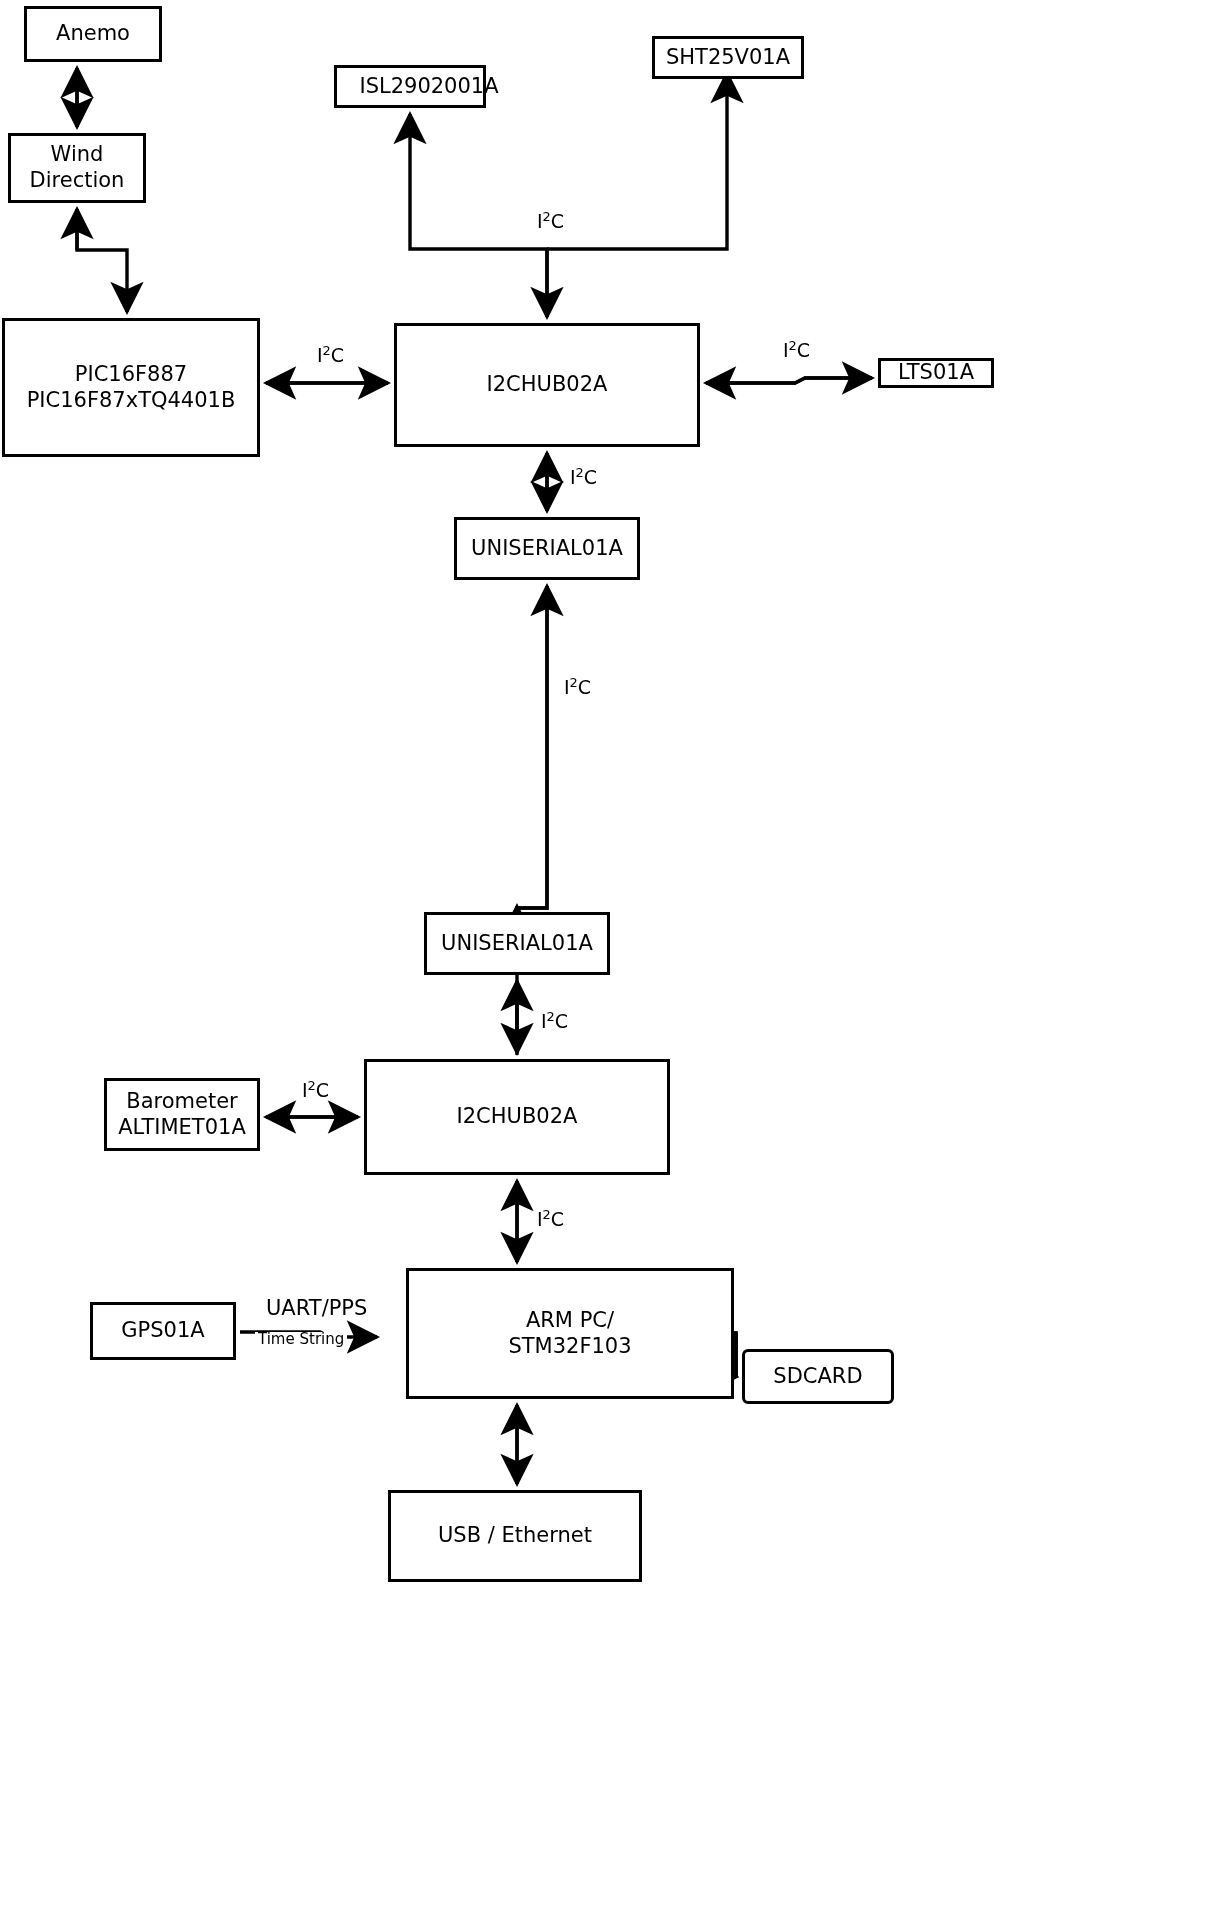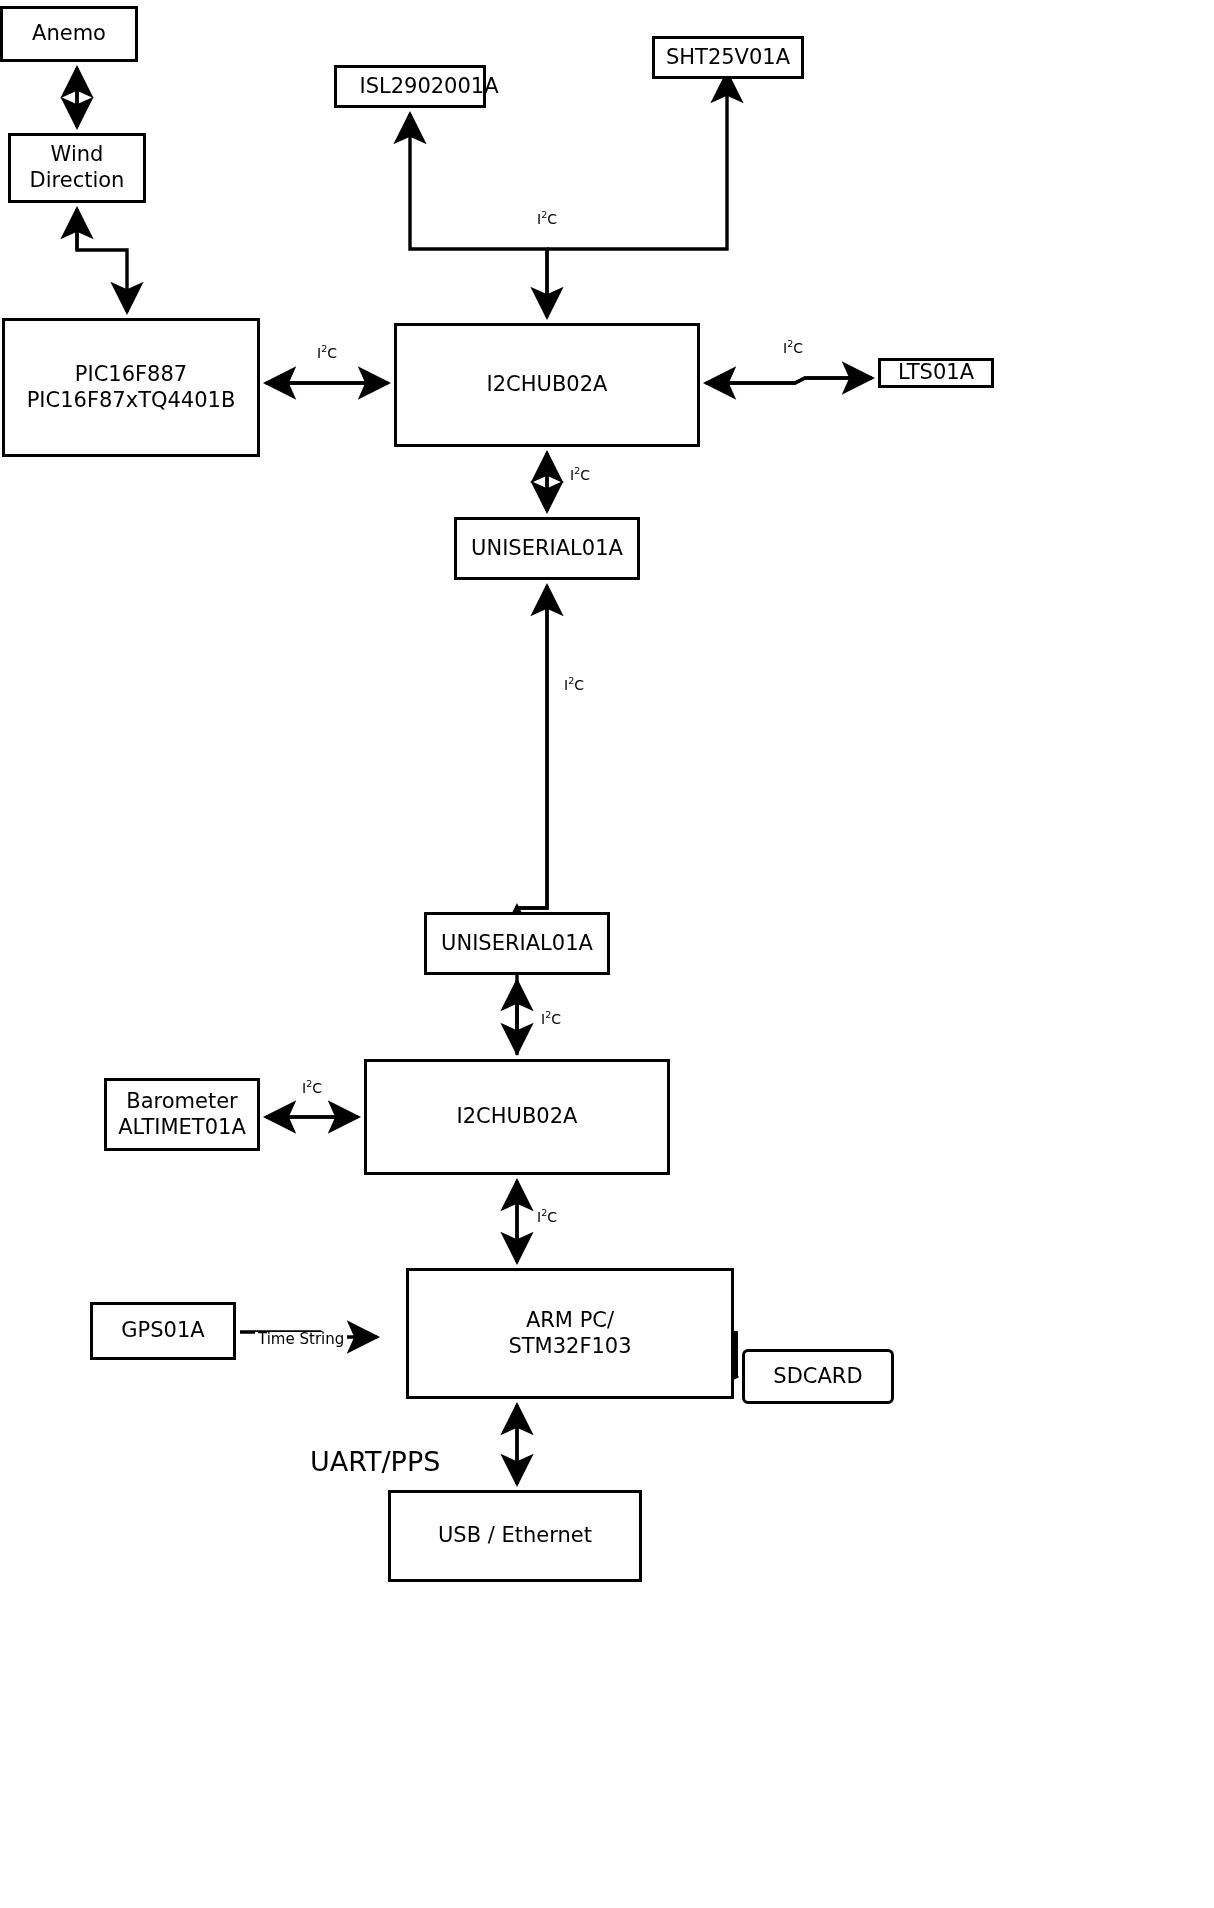--- a/index.html
+++ b/index.html
@@ -35,21 +35,21 @@
     text-align: center;
     color: #000000;
     font-size: 21px;
     line-height: 1.22;
     white-space: pre-line;
     z-index: 3;
   }
   .edge-label {
     position: absolute;
     color: #000000;
-    font-size: 14px;
+    font-size: 19px;
     background: #ffffff;
     padding: 0 3px;
     white-space: nowrap;
     z-index: 4;
     line-height: 1;
   }
   .edge-label sup {
     font-size: 0.68em;
     vertical-align: super;
     line-height: 0;
@@ -108,21 +108,21 @@
       <path d="M661,1333 L736,1333 L736,1377 L736,1377"></path>
       <path d="M700,1377 L736,1377" marker-end="url(#ah)" stroke="none"></path>
       <path d="M736,1333 L736,1377 L736,1377"></path>
       <line x1="700" y1="1377" x2="736" y2="1377" marker-end="url(#ah)"></line>
 
       <line x1="517" y1="1405" x2="517" y2="1484" marker-end="url(#ah)"></line>
       <line x1="517" y1="1484" x2="517" y2="1405" marker-end="url(#ah)"></line>
     </g>
   </svg>
 
-  <div class="node" style="left:0;top:6px;width:138px;height:56px;">Anemo</div>
+  <div class="node" style="left:24px;top:6px;width:138px;height:56px;">Anemo</div>
 
   <div class="node" style="left:8px;top:133px;width:138px;height:70px;">Wind
 Direction</div>
 
   <div class="node" style="left:2px;top:318px;width:258px;height:139px;">PIC16F887
 PIC16F87xTQ4401B</div>
 
   <div class="node" style="left:334px;top:65px;width:152px;height:43px;padding-left:38px;">ISL2902001A</div>
 
   <div class="node" style="left:652px;top:36px;width:152px;height:43px;">SHT25V01A</div>
@@ -160,15 +160,15 @@
   <div class="edge-label" style="left:561px;top:678px;"><span>I</span><sup>2</sup><span>C</span></div>
 
   <div class="edge-label" style="left:538px;top:1012px;"><span>I</span><sup>2</sup><span>C</span></div>
 
   <div class="edge-label" style="left:299px;top:1081px;"><span>I</span><sup>2</sup><span>C</span></div>
 
   <div class="edge-label" style="left:534px;top:1210px;"><span>I</span><sup>2</sup><span>C</span></div>
 
   <div class="edge-label" style="left:255px;top:1300px;font-size:15px;margin-top:32px;"><span>Time String</span></div>
 
-  <div class="edge-label" style="left:263px;top:1448px;font-size:27px;margin-left:44px;"><span>UART/PPS</span></div>
+  <div class="edge-label" style="left:263px;top:1298px;font-size:21px;"><span>UART/PPS</span></div>
 
 </div>
 
 </body></html>

